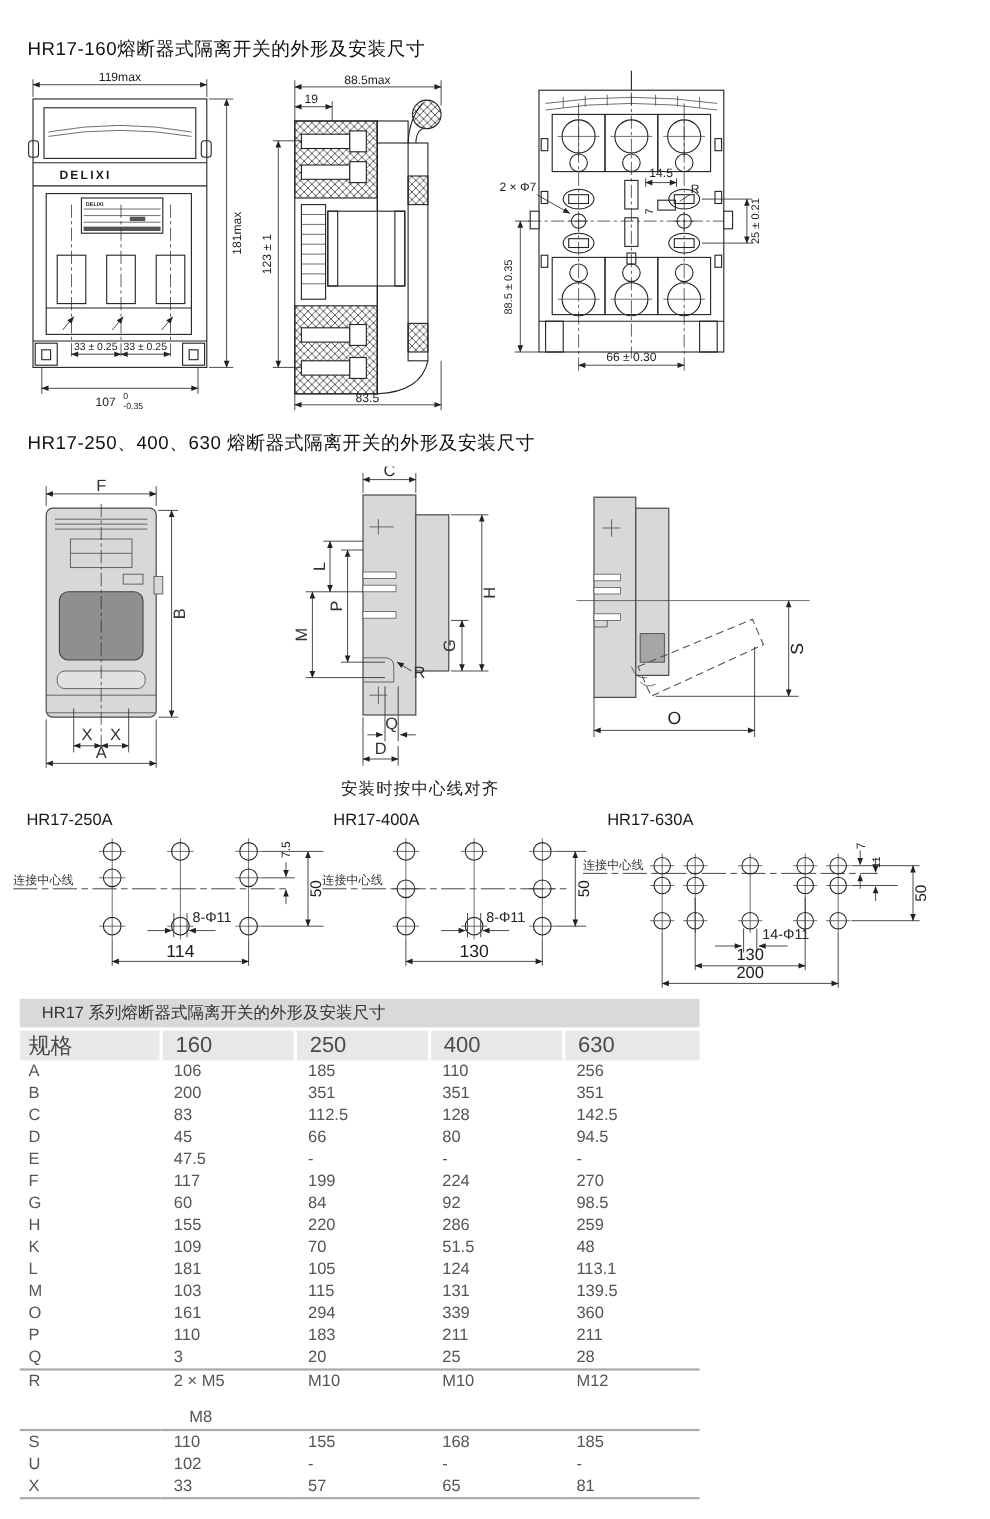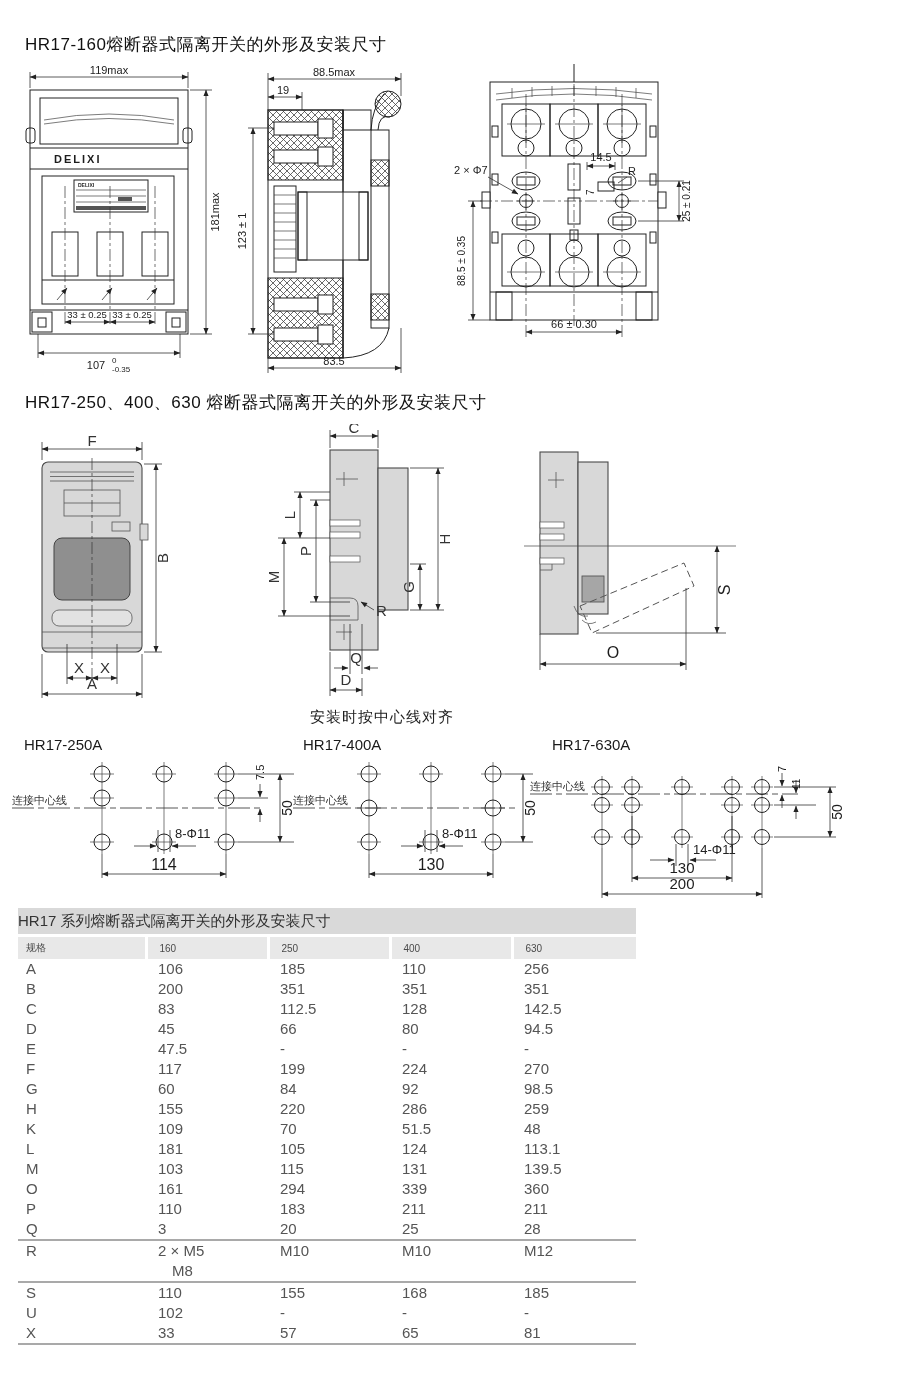--- a/index.html
+++ b/index.html
@@ -27,29 +27,29 @@
   .gline{ stroke:#555; stroke-width:0.8; fill:none; }
   .slot { fill:#fff; stroke:#555; stroke-width:0.7; }
   .dt   { font-size:11px; fill:#222; }
   .dt2  { font-size:15px; fill:#333; }
   .ht   { font-size:15px; fill:#1a1a1a; }
   .hsm  { font-size:13px; fill:#222; }
   .hlab { font-size:11px; fill:#333; }
 
   
   .spec { position:absolute; left:18px; top:908px; width:618px; }
-  .spec-title { background:#d9d9d9; color:#333; font-size:15px; height:26px; line-height:26px; padding-left:0; margin-bottom:3px; }
+  .spec-title { background:#d9d9d9; color:#333; font-size:15px; height:26px; line-height:26px; padding-left:20px; margin-bottom:3px; }
   table.spec-tbl { border-collapse:collapse; width:100%; table-layout:fixed; }
-  .spec-tbl th { background:#e8e8e8; font-weight:normal; text-align:left; font-size:10px; color:#4a4a4a; height:22px; padding:0 0 0 12px; border-left:3px solid #fff; }
+  .spec-tbl th { background:#e8e8e8; font-weight:normal; text-align:left; font-size:20px; color:#4a4a4a; height:22px; padding:0 0 0 12px; border-left:3px solid #fff; }
   .spec-tbl th:first-child { border-left:none; padding-left:8px; }
   .spec-tbl td { font-size:15px; color:#555; height:20px; padding:0 0 0 12px; vertical-align:top; line-height:20px; }
   .spec-tbl td:first-child { padding-left:8px; }
   .spec-tbl tr.sep td { border-top:2px solid #a9a9a9; }
   .spec-tbl tbody tr:last-child td { border-bottom:2px solid #a9a9a9; }
-  .spec-tbl .l2 { padding-left:14px; }
+  .spec-tbl .l2 { padding-left:14px;margin-top:13px; }
 </style>
 </head>
 <body>
 
 <svg width="0" height="0" style="position:absolute">
   <defs>
     <marker id="ar" viewBox="0 0 10 10" refX="9.5" refY="5" markerWidth="10" markerHeight="8" orient="auto-start-reverse">
       <path d="M0,1 L10,5 L0,9 z" fill="#222"></path>
     </marker>
     <pattern id="hat" width="7" height="7" patternUnits="userSpaceOnUse">

